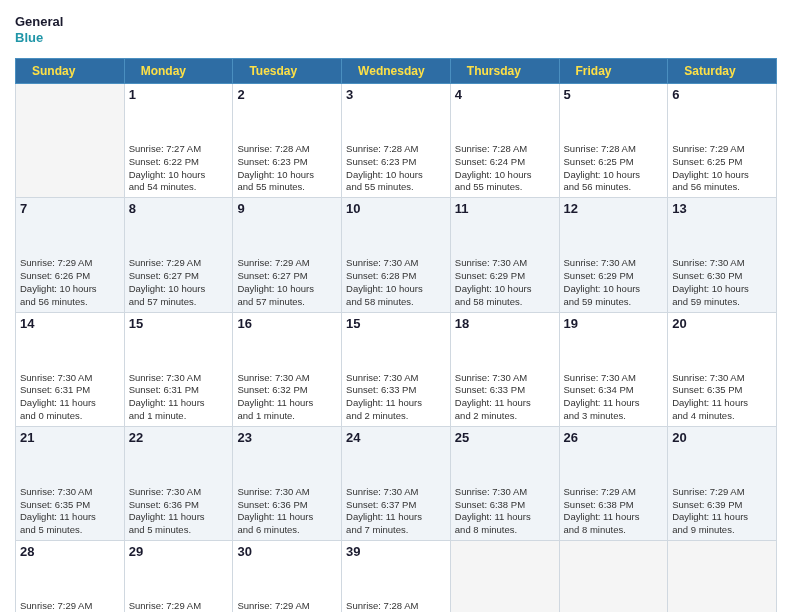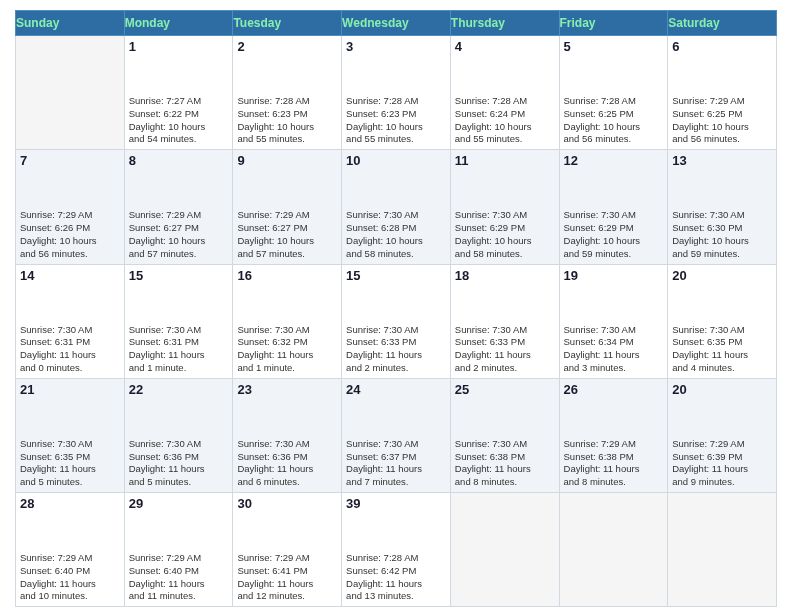--- a/index.html
+++ b/index.html
@@ -40,22 +40,22 @@
       font-size: 14px;
       color: #444;
     }
     table {
       width: 100%;
       border-collapse: collapse;
       font-size: 10px;
     }
     thead tr th {
       background: #2e6da4;
-      color: #86efac;
-      padding: 5px 0;
+      color: #fde047;
+      padding: 5px 16px;
       text-align: left;
       font-size: 12px;
       font-weight: bold;
       border: 1px solid #4a8fc0;
     }
     tbody tr {
       border-bottom: 1px solid #ccc;
     }
     tbody tr:nth-child(odd) {
       background: #fff;
@@ -84,20 +84,33 @@
       margin-top: 41px;
     }
     .empty-cell {
       background: #f5f5f5;
     }
   </style>
 </head>
 <body>
 
 <div class="container">
+  <div class="header">
+    <div class="logo">
+  <svg width="70" height="40" viewBox="0 0 70 40" xmlns="http://www.w3.org/2000/svg">
+    <text x="0" y="16" font-size="13" font-weight="bold" font-family="Arial" fill="#1a1a2e">General</text>
+    <text x="0" y="32" font-size="13" font-weight="bold" font-family="Arial" fill="#2196a8">Blue</text>
+    <polygon points="58,4 70,16 62,8" fill="#2196a8"></polygon>
+  </svg>
+</div>
+    <div class="title-area">
+      <div class="month-title"></div>
+      <div class="location"></div>
+    </div>
+  </div>
 
   <table>
     <thead>
       <tr id="header-row">
           <th>Sunday</th>
           <th>Monday</th>
           <th>Tuesday</th>
           <th>Wednesday</th>
           <th>Thursday</th>
           <th>Friday</th>

